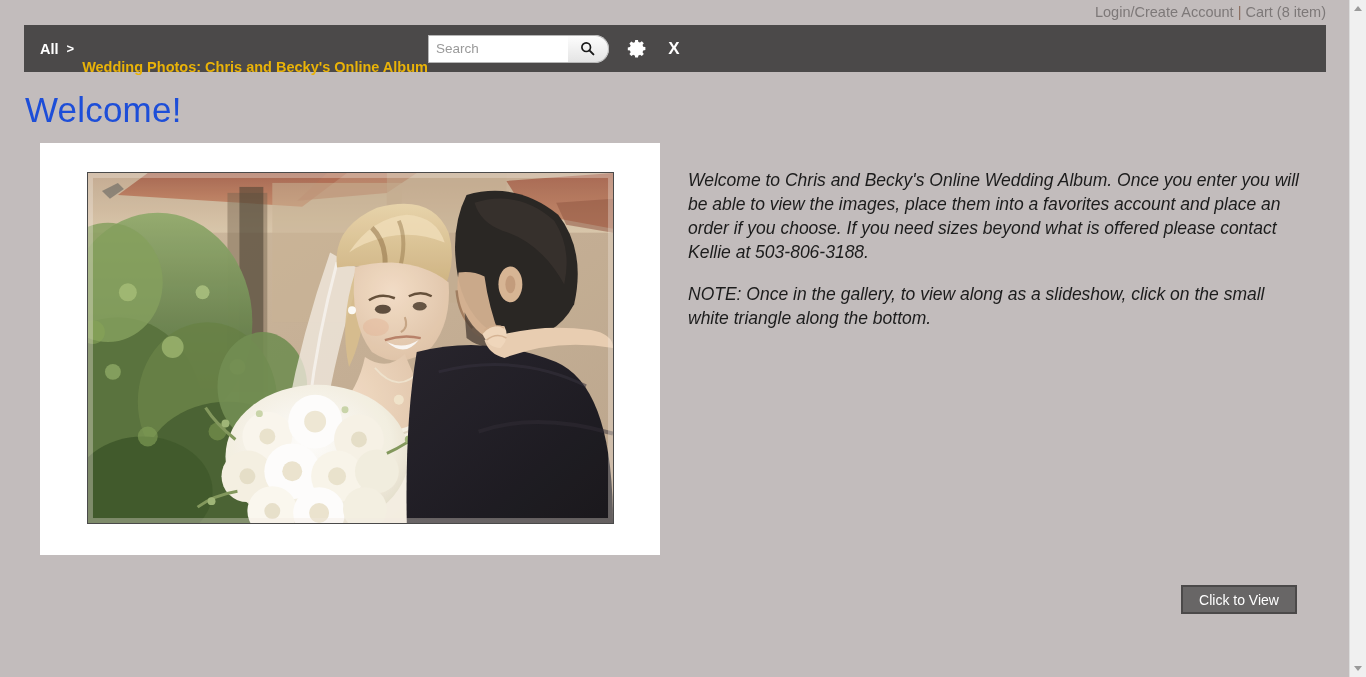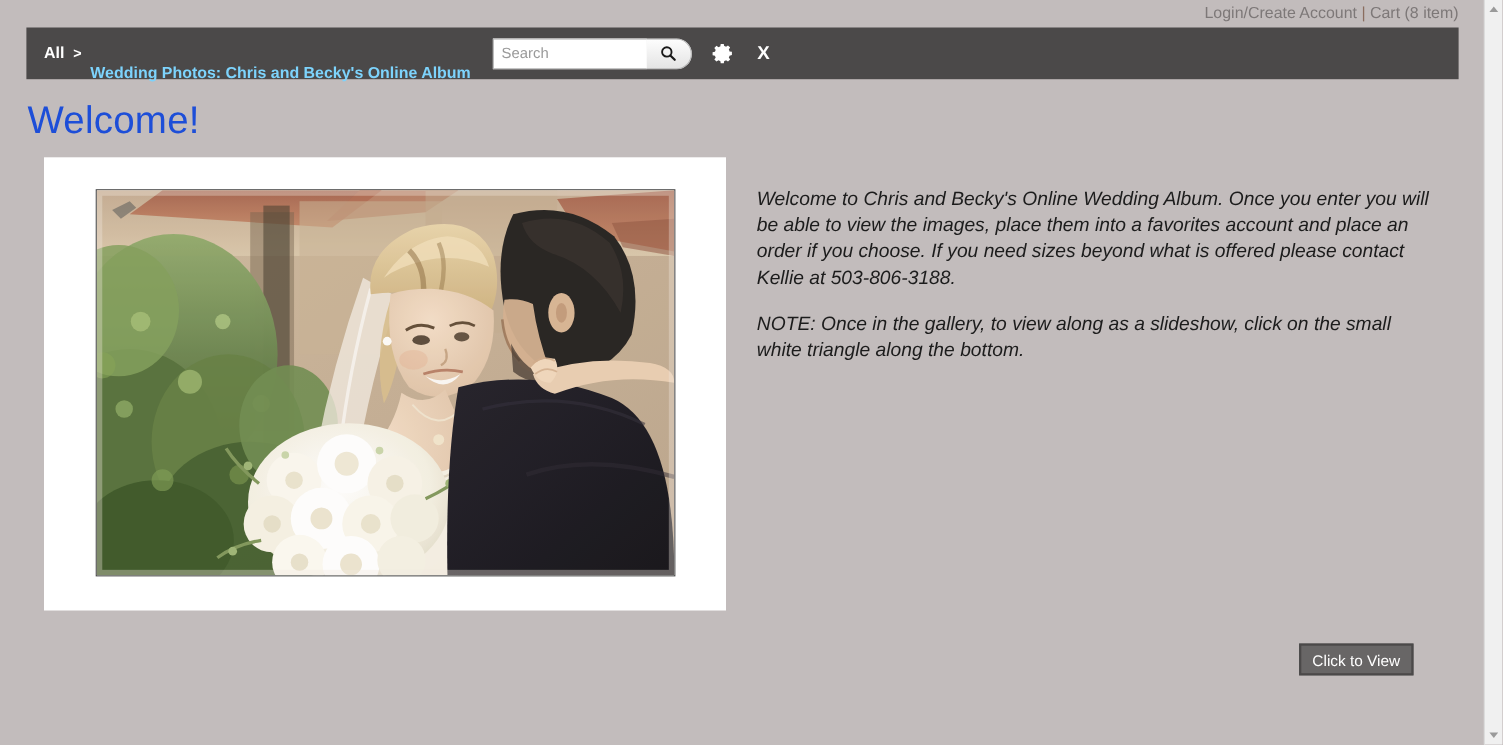--- a/index.html
+++ b/index.html
@@ -75,39 +75,38 @@
     font-weight: bold;
     text-decoration: none;
   }
   .crumb-sep {
     color: #ffffff;
     font-size: 13px;
     font-weight: bold;
     padding: 0 8px;
   }
   .crumb-current {
-    color: #7dd3fc;
+    color: #eab308;
     font-size: 14.5px;
     font-weight: bold;
     margin-top: 36px;
   }
 
   .nav-tools {
     display: flex;
     align-items: center;
     padding-right: 22px;
   }
   .search-wrap {
     display: flex;
     align-items: center;
     height: 28px;
     border-radius: 0 14px 14px 0;
     background: #e6e6e6;
     overflow: hidden;
-    margin-left: 20px;
   }
   .search-input {
     width: 140px;
     height: 28px;
     border: 1px solid #b6b6b6;
     border-right: none;
     background: #ffffff;
     font-family: "Liberation Sans", sans-serif;
     font-size: 13.5px;
     color: #333;
@@ -190,21 +189,21 @@
     font-size: 17.5px;
     line-height: 24px;
     color: #1c1c1c;
     font-style: italic;
   }
 
   .view-btn {
     position: absolute;
     left: 1181px;
     top: 585px;
-    width: 104px;
+    width: 116px;
     height: 29px;
     background: #686666;
     border: 2px solid #4b4949;
     color: #ffffff;
     font-family: "Liberation Sans", sans-serif;
     font-size: 14px;
     cursor: pointer;
     padding: 0;
   }
 

